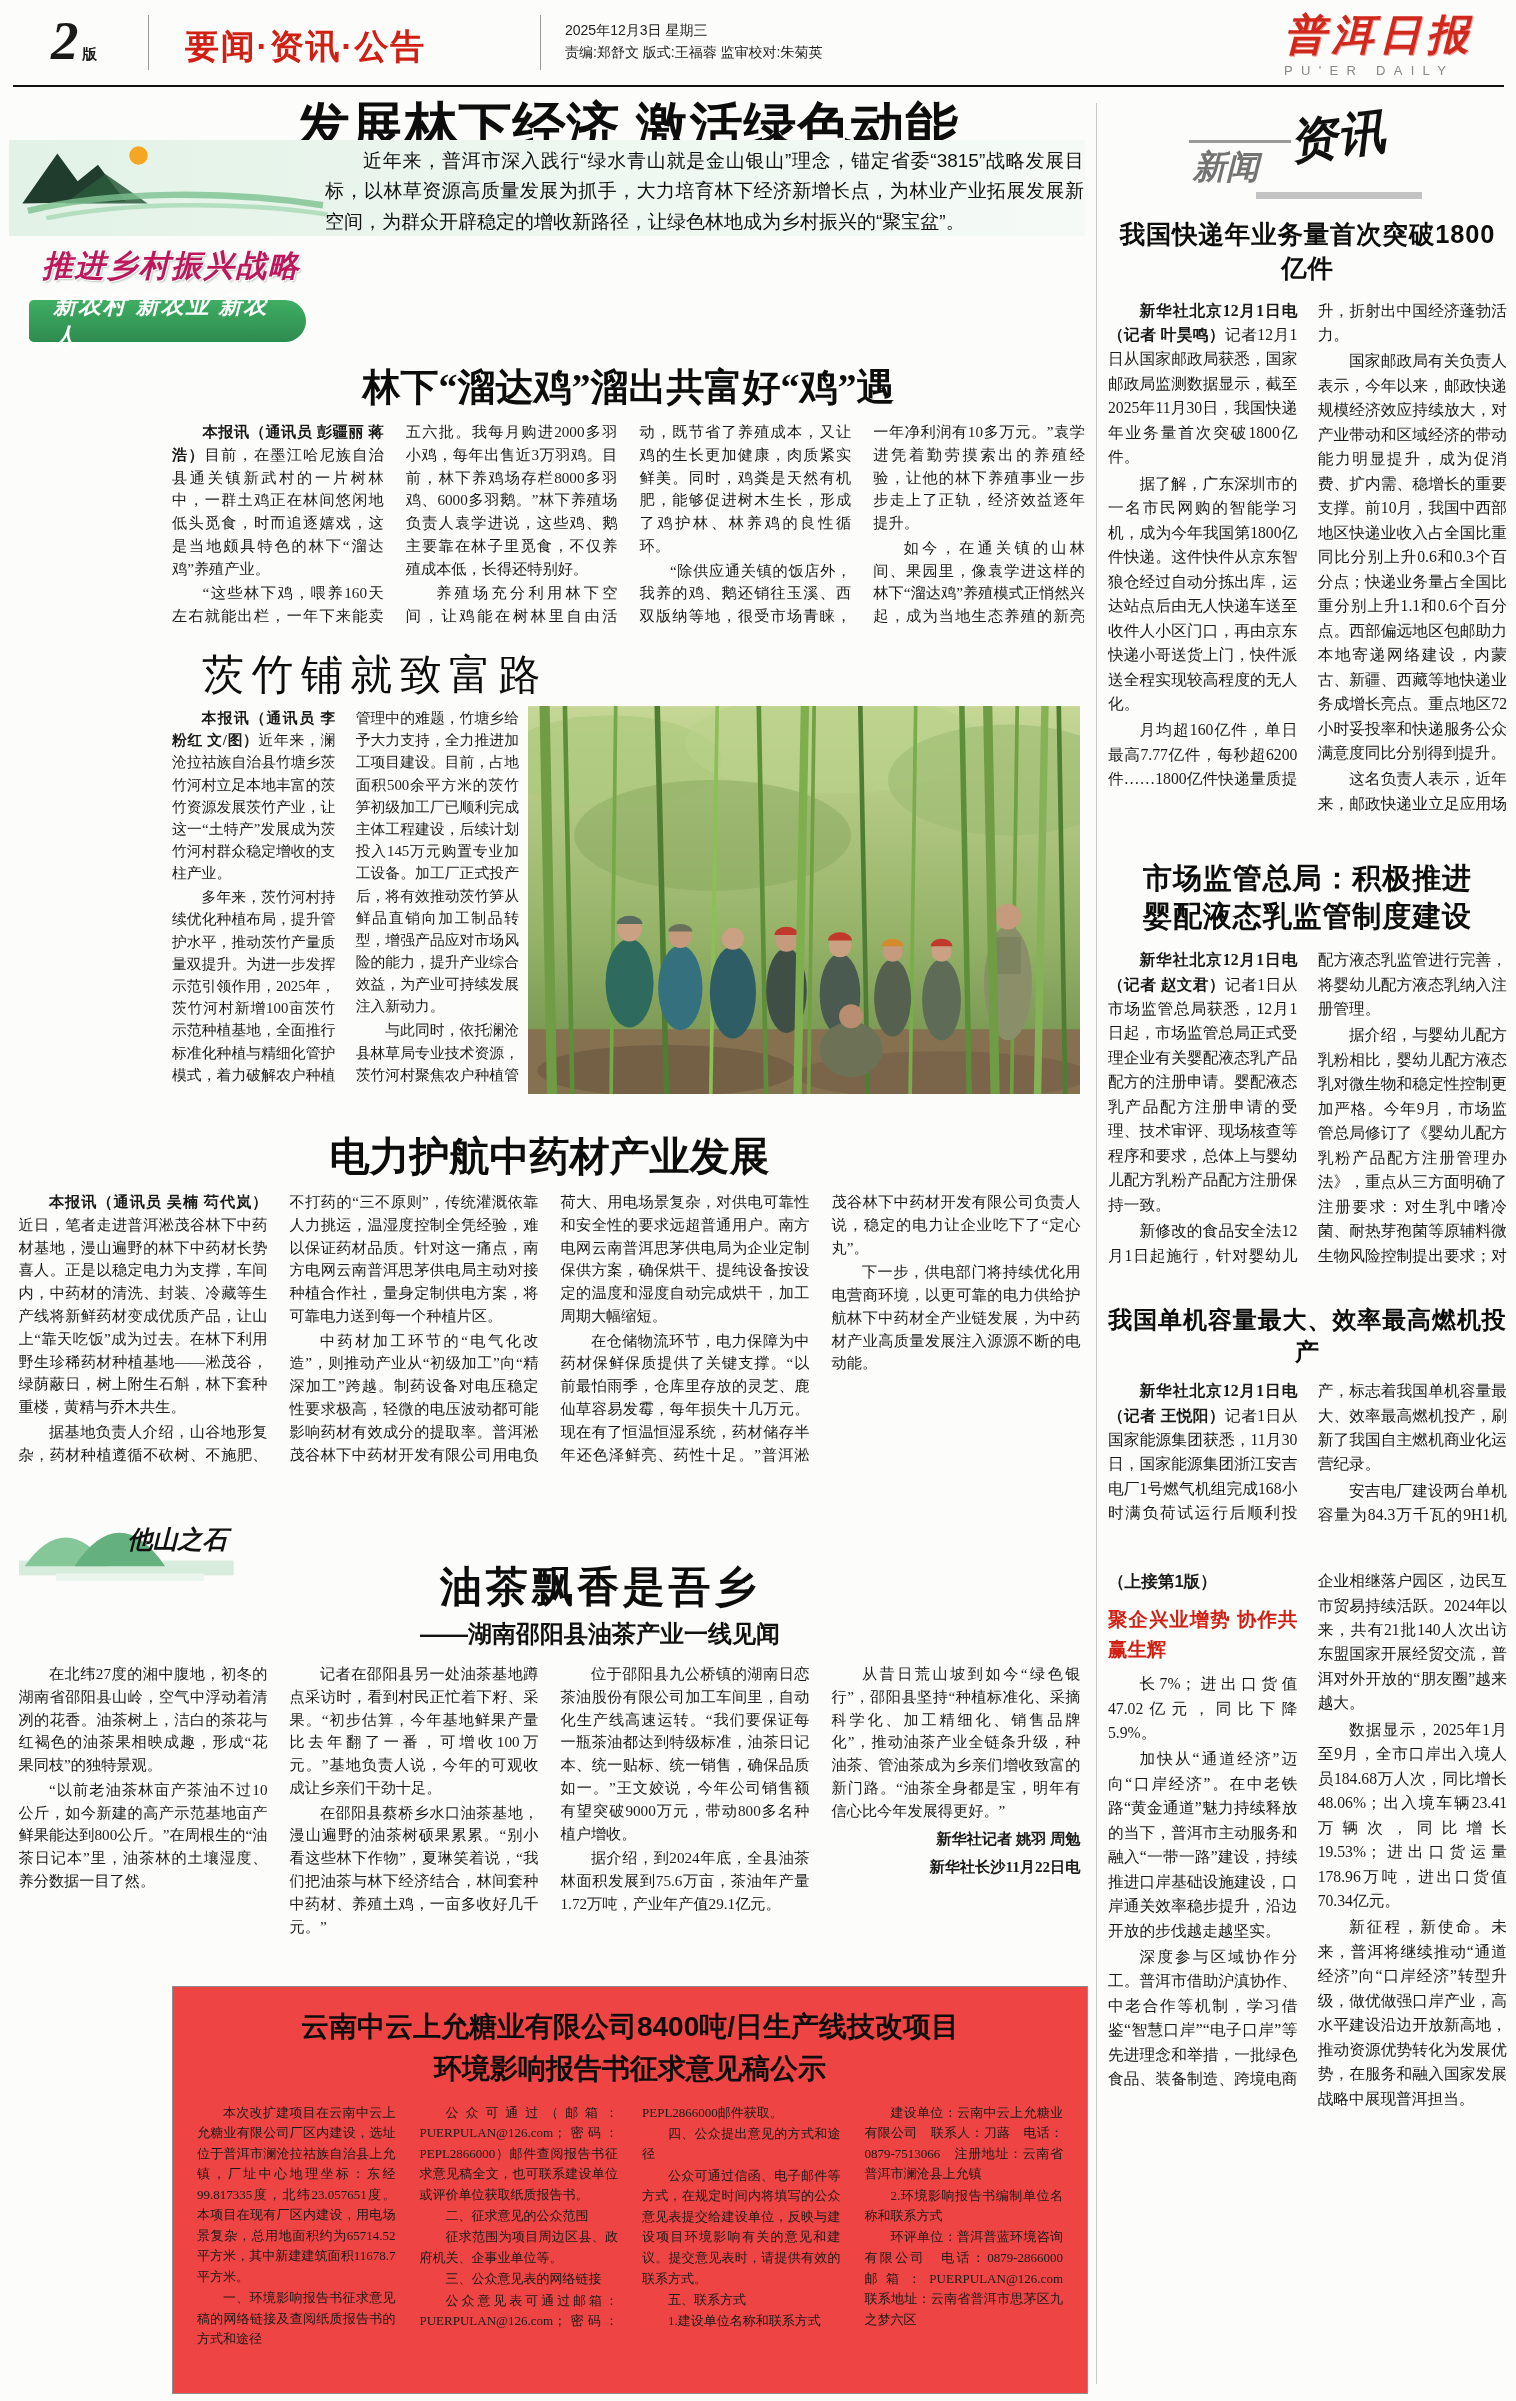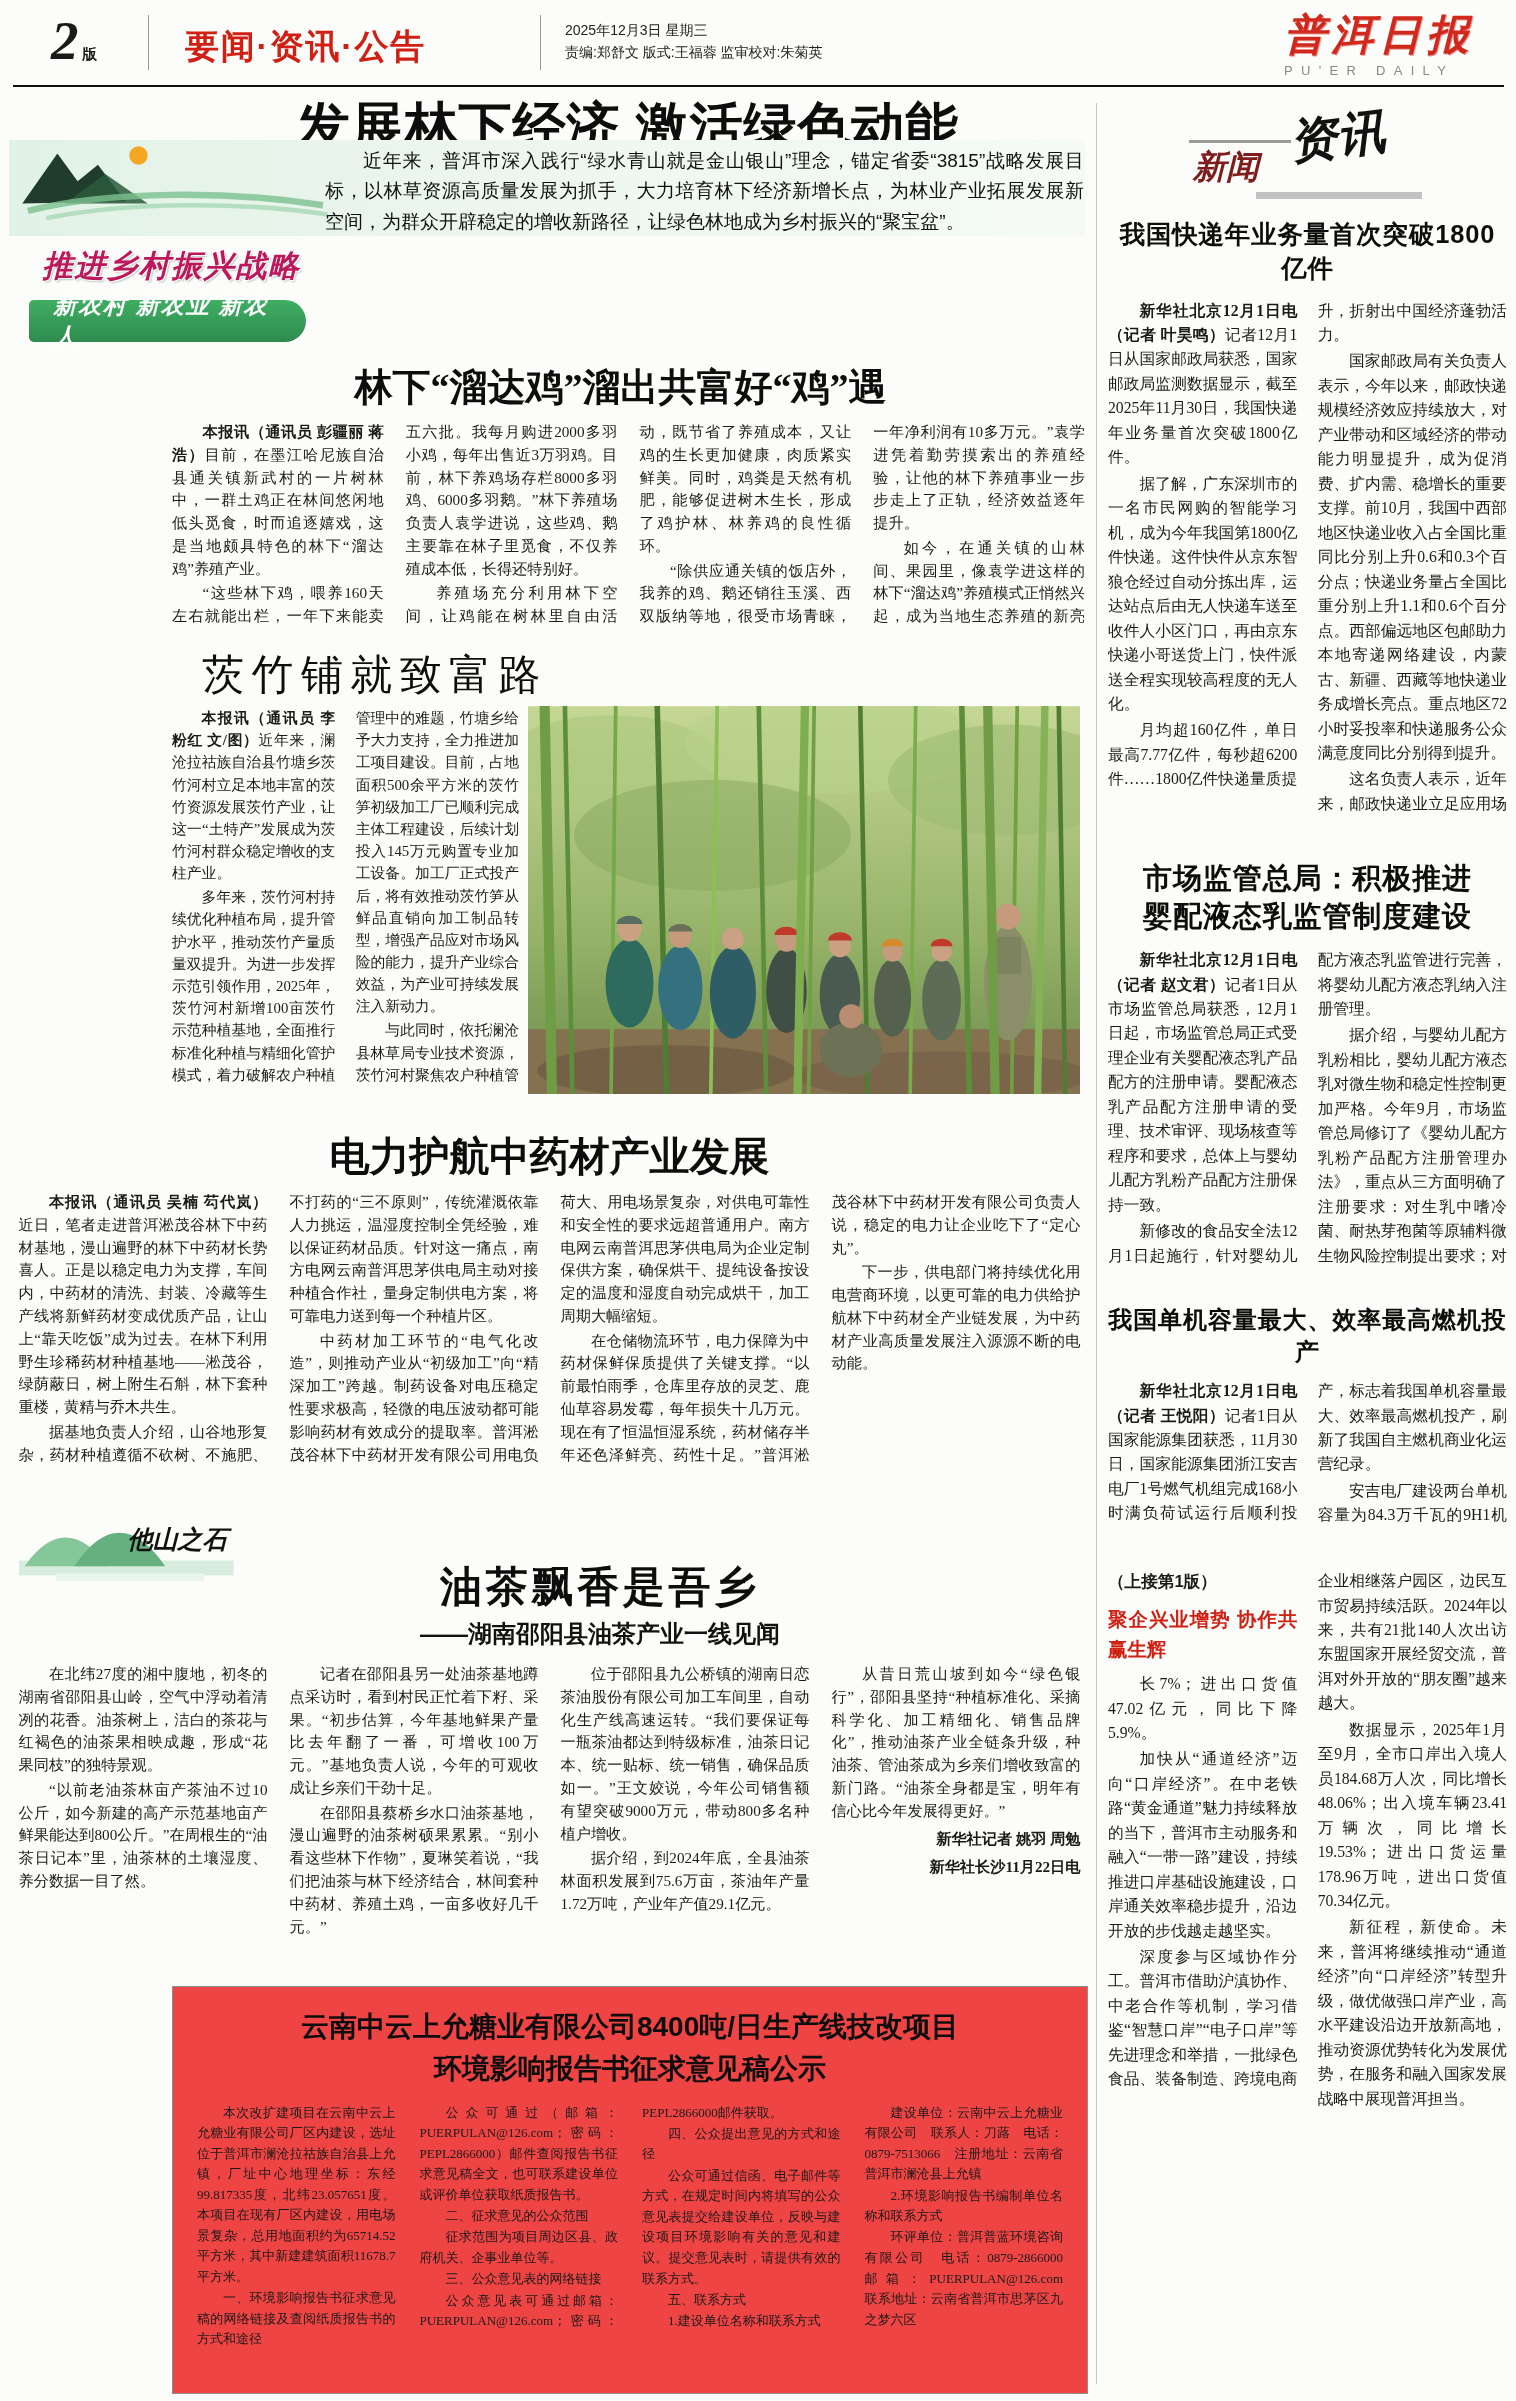--- a/index.html
+++ b/index.html
@@ -30,21 +30,21 @@
   .cols2{column-count:2;column-gap:20.3px;}
   .cols4{column-count:4;column-gap:22px;}
   .para{text-indent:2em;margin:0 0 1.8px 0;}
   .byline{font-weight:700;}
   .sig{text-align:right;text-indent:0;font-weight:700;margin-top:5.5px;}
   .subtitle{font-family:"Liberation Sans",sans-serif;font-weight:700;font-size:24px;text-align:center;color:#111;}
   
   .sb-title{font-family:"Liberation Sans",sans-serif;font-weight:900;font-size:25.4px;text-align:center;color:#0d0d0d;letter-spacing:0.9px;}
   .sb-title.two{font-size:29px;line-height:1.32;}
   .sb-body{font-size:15.7px;line-height:1.56;text-align:justify;overflow:hidden;}
-  .nl-xinwen{font-family:"Liberation Sans",sans-serif;font-weight:900;font-style:italic;font-size:33px;color:#7f1d1d;}
+  .nl-xinwen{font-family:"Liberation Sans",sans-serif;font-weight:900;font-style:italic;font-size:33px;color:#737373;}
   .nl-zixun{font-family:"DejaVu Serif",serif;font-weight:700;font-style:italic;font-size:48px;color:#111;display:inline-block;transform:rotate(-7deg);}
   .cont-label{font-family:"Liberation Sans",sans-serif;font-weight:800;font-size:16.6px;}
   .cont-title{font-family:"Liberation Sans",sans-serif;font-weight:900;font-size:19.4px;color:#d02014;margin:9.2px 0 7.4px 0;text-indent:0;}
   
   .notice{border:1.8px solid #8f8f8f;background:#ef4444;}
   .notice-title{font-family:"Liberation Sans",sans-serif;font-weight:900;font-size:28px;text-align:center;line-height:1.5;color:#0d0d0d;}
   .notice-body{font-size:13px;line-height:1.58;text-align:justify;overflow:hidden;column-count:4;column-gap:24px;}
   .notice-body .para{margin-bottom:0.9px;}
   .tashan-text{font-family:"DejaVu Serif",serif;font-style:italic;font-weight:700;font-size:25px;color:#111;}
 </style>
@@ -87,21 +87,21 @@
       <path d="M40,88 C130,70 250,70 345,84" stroke="#a8d8b5" stroke-width="5" fill="none" opacity="0.8"></path>
     </svg>
     <div class="slogan" style="margin:26px 0 0 33px;">推进乡村振兴战略</div>
     <div class="tagpill" style="margin:13px 0 0 20.3px;width:277px;">
       <span>新农村 新农业 新农人</span>
     </div>
   </div>
 
   <p class="abs lead" style="left:325px;top:146px;width:759px;">近年来，普洱市深入践行“绿水青山就是金山银山”理念，锚定省委“3815”战略发展目标，以林草资源高质量发展为抓手，大力培育林下经济新增长点，为林业产业拓展发展新空间，为群众开辟稳定的增收新路径，让绿色林地成为乡村振兴的“聚宝盆”。</p>
 
-  <h2 class="abs atitle" style="left:164px;top:362px;width:913px;font-size:38px;">林下“溜达鸡”溜出共富好“鸡”遇</h2>
+  <h2 class="abs atitle" style="left:172px;top:362px;width:913px;font-size:38px;">林下“溜达鸡”溜出共富好“鸡”遇</h2>
   <div class="abs body cols4" style="left:172px;top:421px;width:913px;height:216px;">
     <p class="para"><b class="byline">本报讯（通讯员 彭疆丽 蒋浩）</b><span>目前，在墨江哈尼族自治县通关镇新武村的一片树林中，一群土鸡正在林间悠闲地低头觅食，时而追逐嬉戏，这是当地颇具特色的林下“溜达鸡”养殖产业。</span></p>
     <div>
         <p class="para">“这些林下鸡，喂养160天左右就能出栏，一年下来能卖五六批。我每月购进2000多羽小鸡，每年出售近3万羽鸡。目前，林下养鸡场存栏8000多羽鸡、6000多羽鹅。”林下养殖场负责人袁学进说，这些鸡、鹅主要靠在林子里觅食，不仅养殖成本低，长得还特别好。</p>
         <p class="para">养殖场充分利用林下空间，让鸡能在树林里自由活动，既节省了养殖成本，又让鸡的生长更加健康，肉质紧实鲜美。同时，鸡粪是天然有机肥，能够促进树木生长，形成了鸡护林、林养鸡的良性循环。</p>
         <p class="para">“除供应通关镇的饭店外，我养的鸡、鹅还销往玉溪、西双版纳等地，很受市场青睐，一年净利润有10多万元。”袁学进凭着勤劳摸索出的养殖经验，让他的林下养殖事业一步步走上了正轨，经济效益逐年提升。</p>
         <p class="para">如今，在通关镇的山林间、果园里，像袁学进这样的林下“溜达鸡”养殖模式正悄然兴起，成为当地生态养殖的新亮点。目前，全镇从事林下养鸡的农户已有60多户，养殖规模从数百羽到数万羽不等，每年出栏林下鸡总量达20多万羽。</p>
       </div>
   </div>
 

